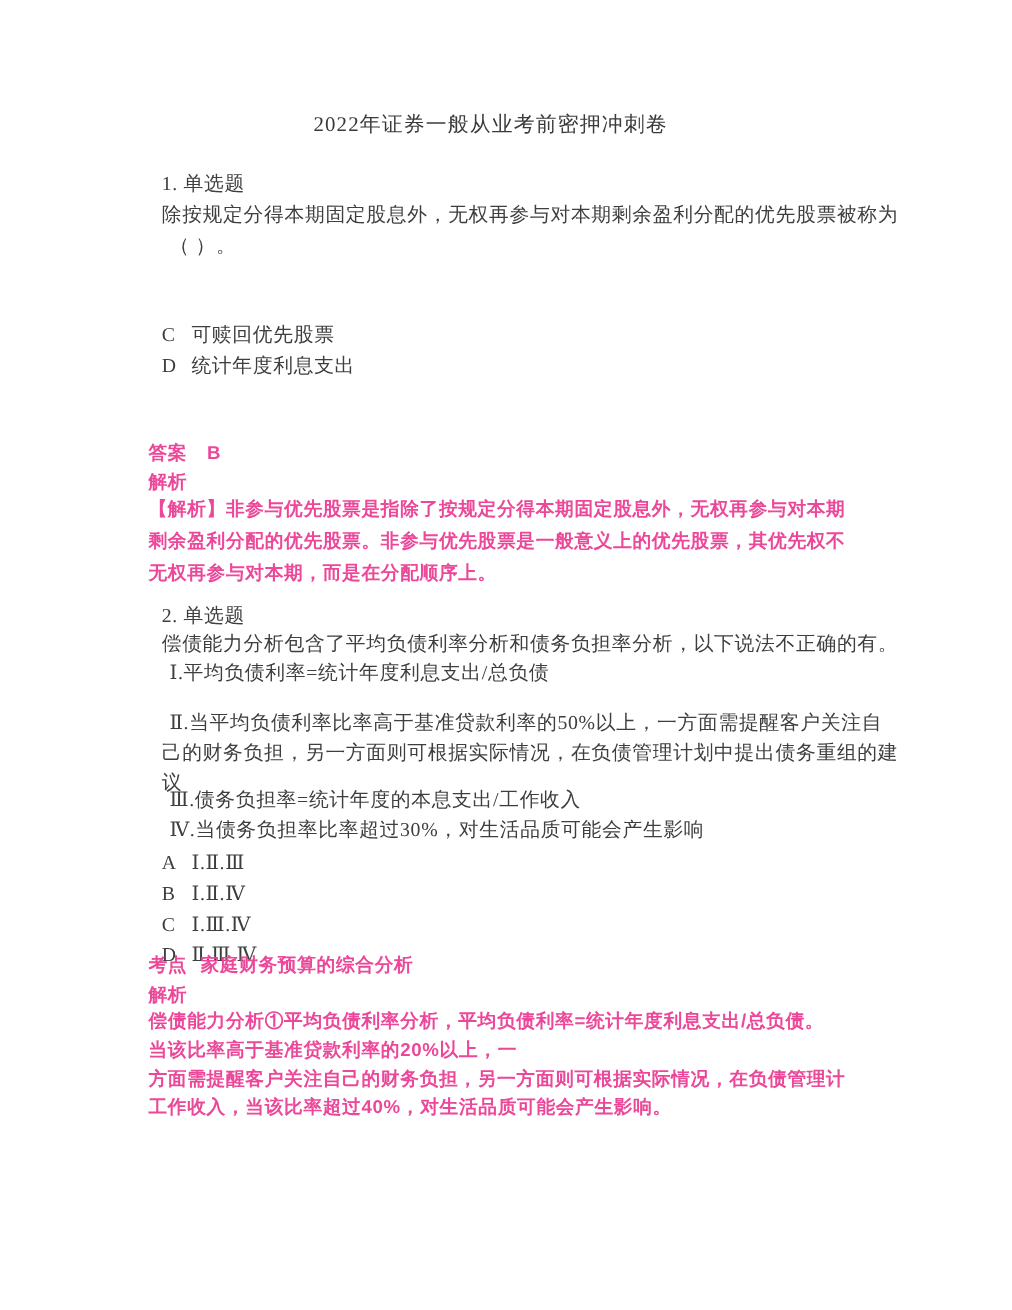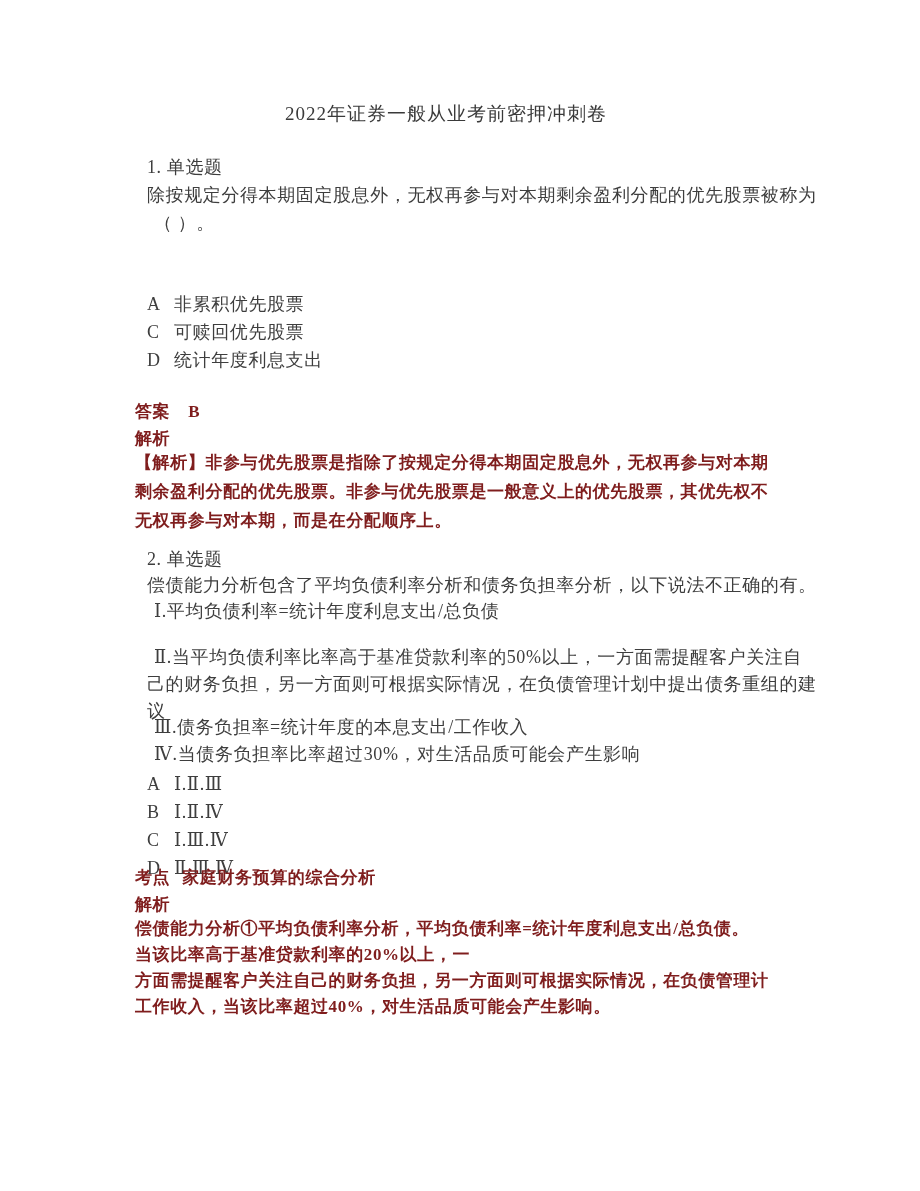--- a/index.html
+++ b/index.html
@@ -21,22 +21,22 @@
   .black-line {
     font-size: 18px; line-height: 28px; letter-spacing: 0.6px;
     white-space: nowrap;
     margin-left: 12px;
   }
   .lh27 { line-height: 27px; }
   .ind { padding-left: 7px; }
   .opt-label { display: inline-block; min-width: 14px; }
   .opt-text { margin-left: 13px; }
   .red {
-    color: #7f1d1d;
-    font-family: Liberation Serif, serif;
+    color: #ec4899;
+    font-family: Liberation Sans, sans-serif;
     font-weight: 700;
   }
   .red-line {
     font-size: 17px; line-height: 29px; letter-spacing: 0.6px;
     white-space: nowrap;
   }
   .red-line-sm { line-height: 26px; }
   .answer-val { margin-left: 18px; }
   .kaodian-text { margin-left: 12px; }
 </style>
@@ -48,23 +48,20 @@
   <div class="doc-title">2022年证券一般从业考前密押冲刺卷</div>
 
   <div class="abs black-line" style="top:153px">1. 单选题</div>
 
   <div class="abs" style="top:181px">
     <div class="black-line">除按规定分得本期固定股息外，无权再参与对本期剩余盈利分配的优先股票被称为</div>
     <div class="black-line ind">（ ）。</div>
   </div>
 
   <div class="abs" style="top:290px">
-    <div class="black-line">
-      <span class="opt-label">A</span><span class="opt-text">非累积优先股票</span>
-    </div>
     <div class="black-line">
       <span class="opt-label">C</span><span class="opt-text">可赎回优先股票</span>
     </div>
     <div class="black-line">
       <span class="opt-label">D</span><span class="opt-text">统计年度利息支出</span>
     </div>
   </div>
 
   <div class="abs red red-line" style="top:397px">
     <span>答案</span><span class="answer-val">B</span>

